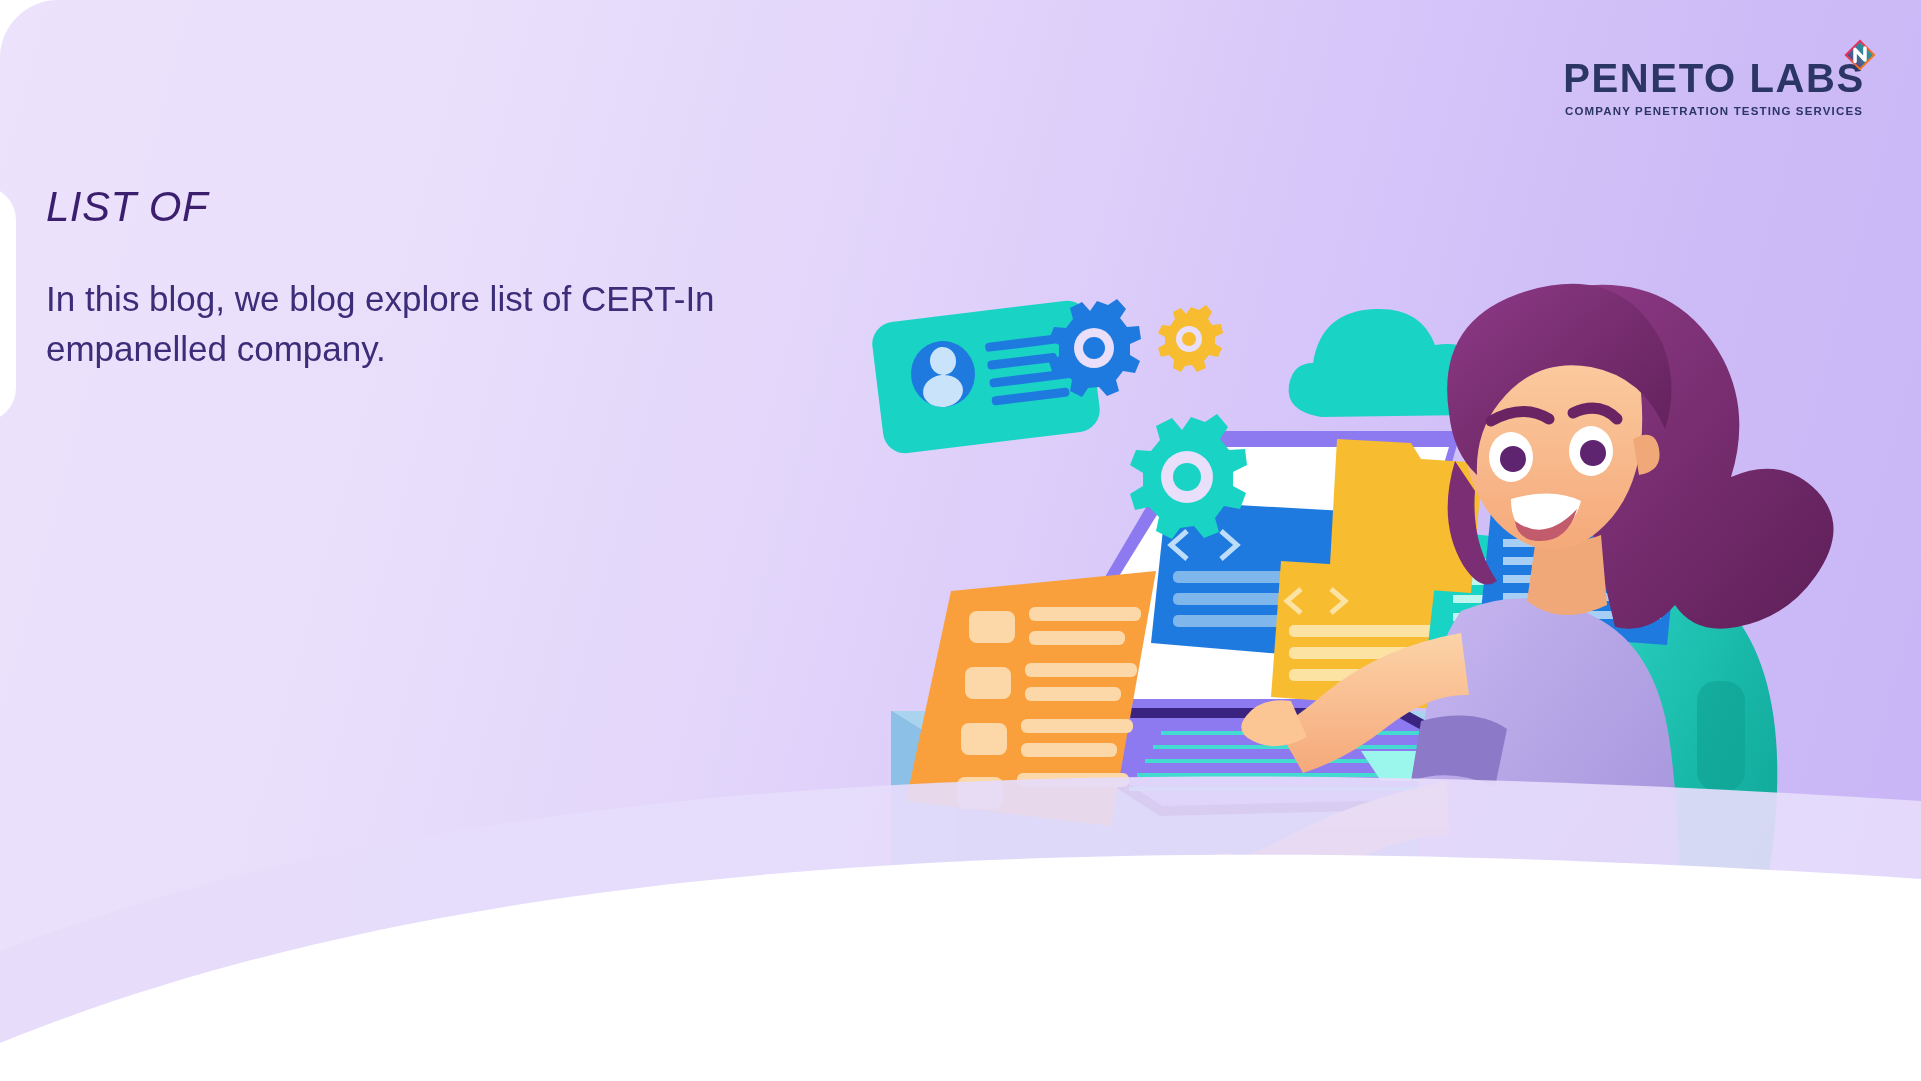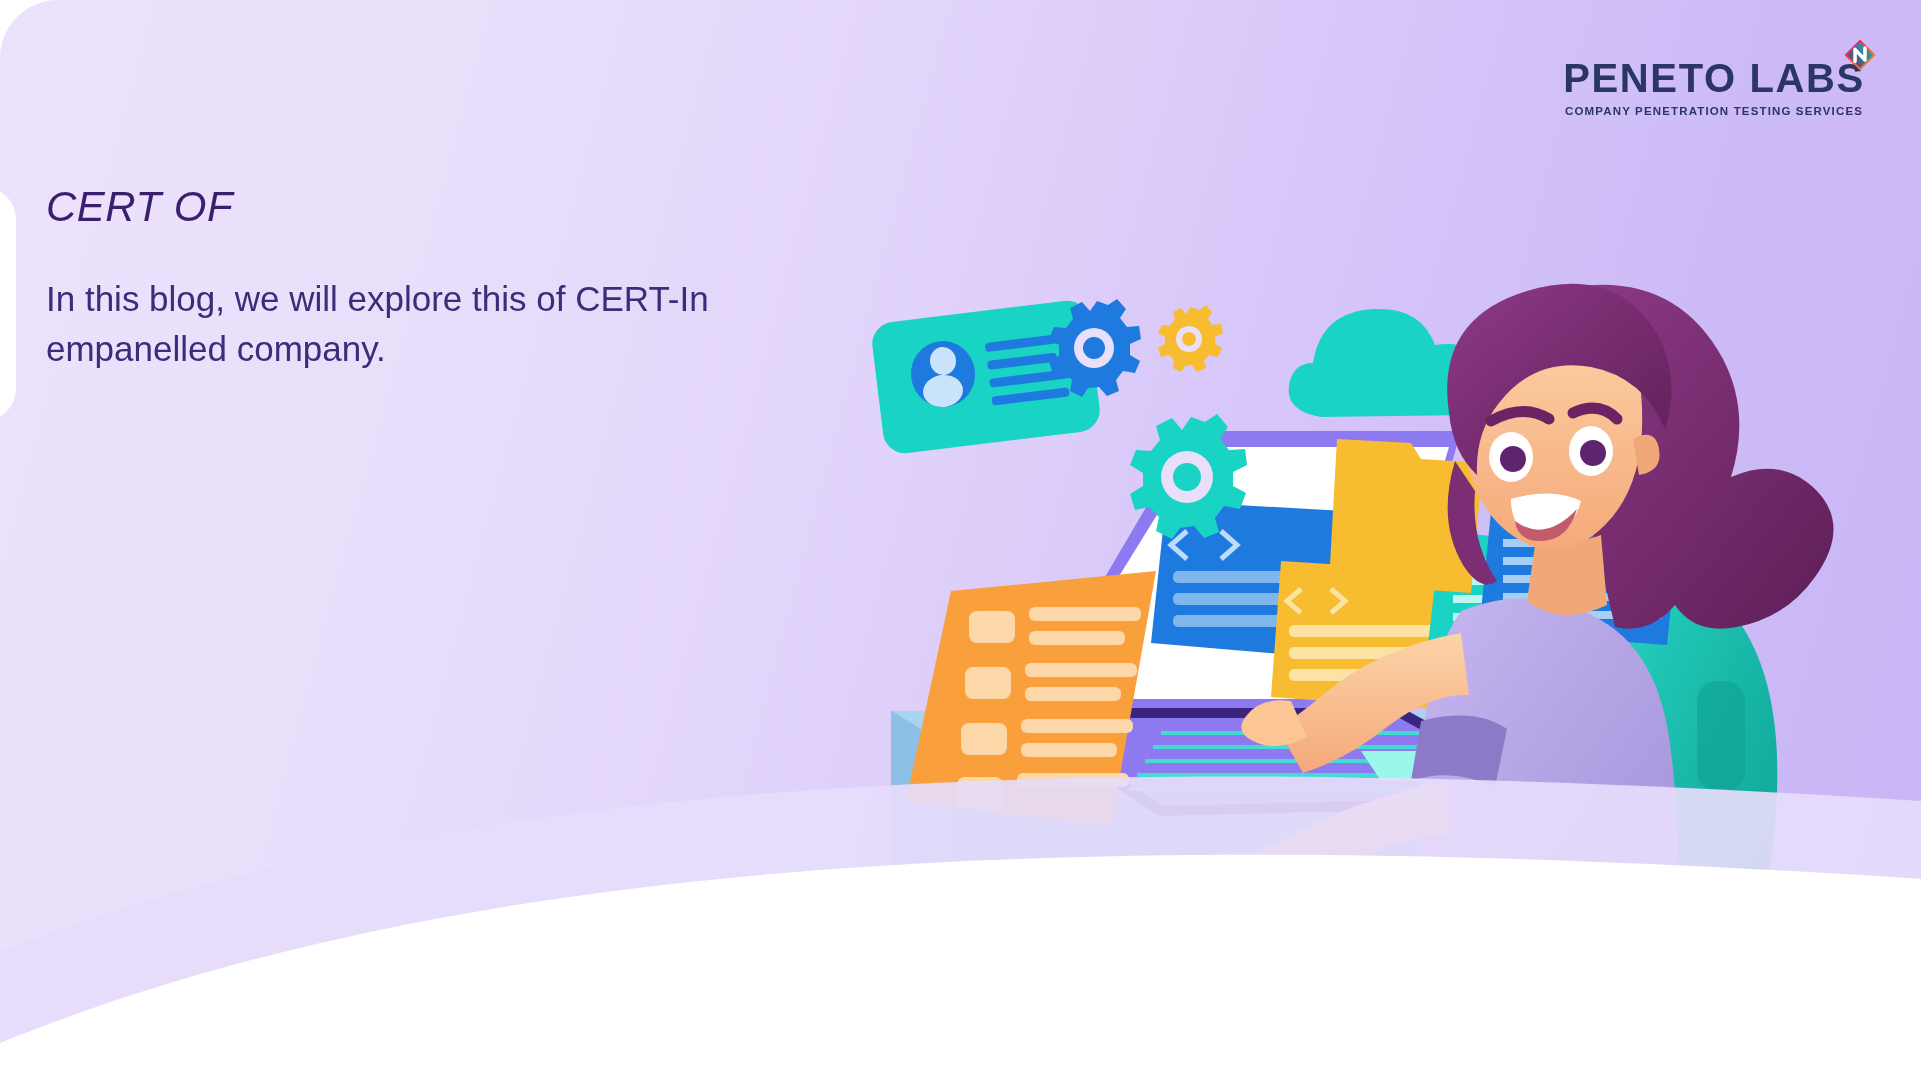--- a/index.html
+++ b/index.html
@@ -340,22 +340,22 @@
     </svg>
 
     <svg class="wave" viewBox="0 0 1921 430" preserveAspectRatio="none">
       <path d="M0,300 C420,140 980,90 1921,150 L1921,430 L0,430 Z" fill="#E6DCFB" opacity="0.92"></path>
       <path d="M0,392 C430,218 1010,168 1921,228 L1921,430 L0,430 Z" fill="#FFFFFF"></path>
     </svg>
 
     <div class="left-notch"></div>
 
     <div class="text-col">
-      <div class="eyebrow">CERT OF</div>
-      <p class="subtitle">In this blog, we will explore this of CERT-In empanelled company.</p>
+      <div class="eyebrow">LIST OF</div>
+      <p class="subtitle">In this blog, we blog explore list of CERT-In empanelled company.</p>
     </div>
 
     <div class="logo">
       <div class="logo-word">PENETO LABS</div>
       <div class="logo-tag">COMPANY PENETRATION TESTING SERVICES</div>
       <svg class="logo-mark" viewBox="0 0 48 48">
         <defs>
           <linearGradient id="mk1" x1="0" y1="0" x2="1" y2="1">
             <stop offset="0%" stop-color="#E3007F"></stop>
             <stop offset="100%" stop-color="#F7A600"></stop>

